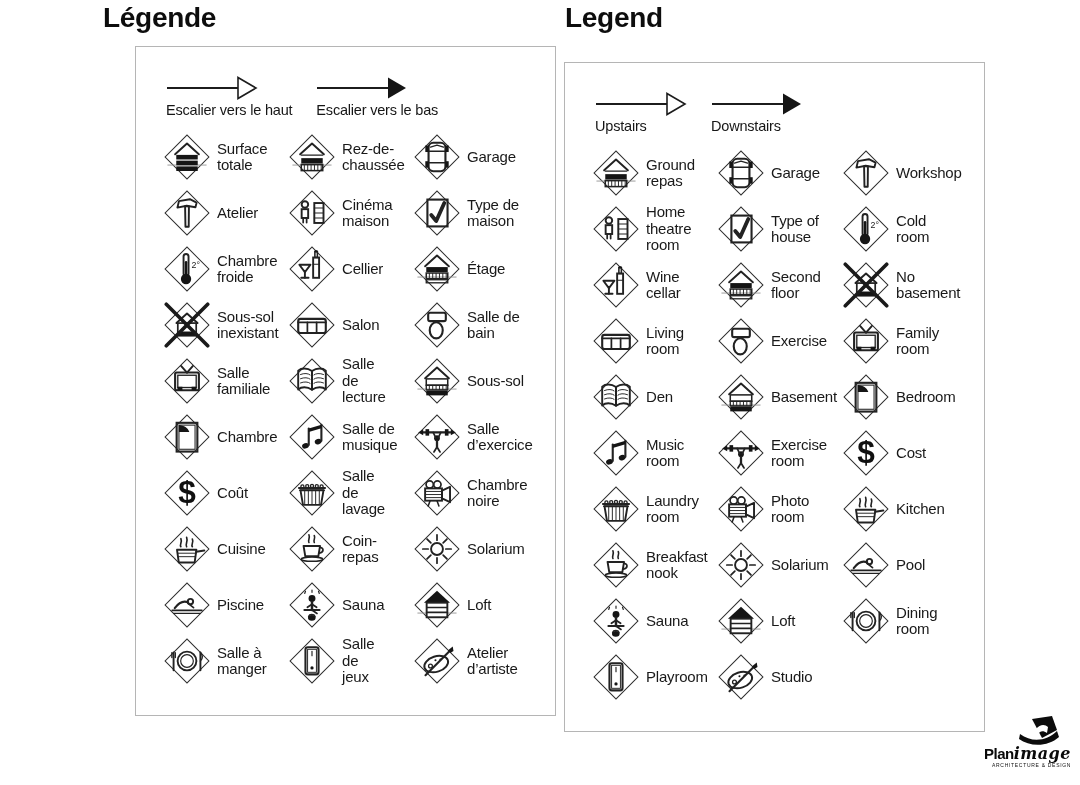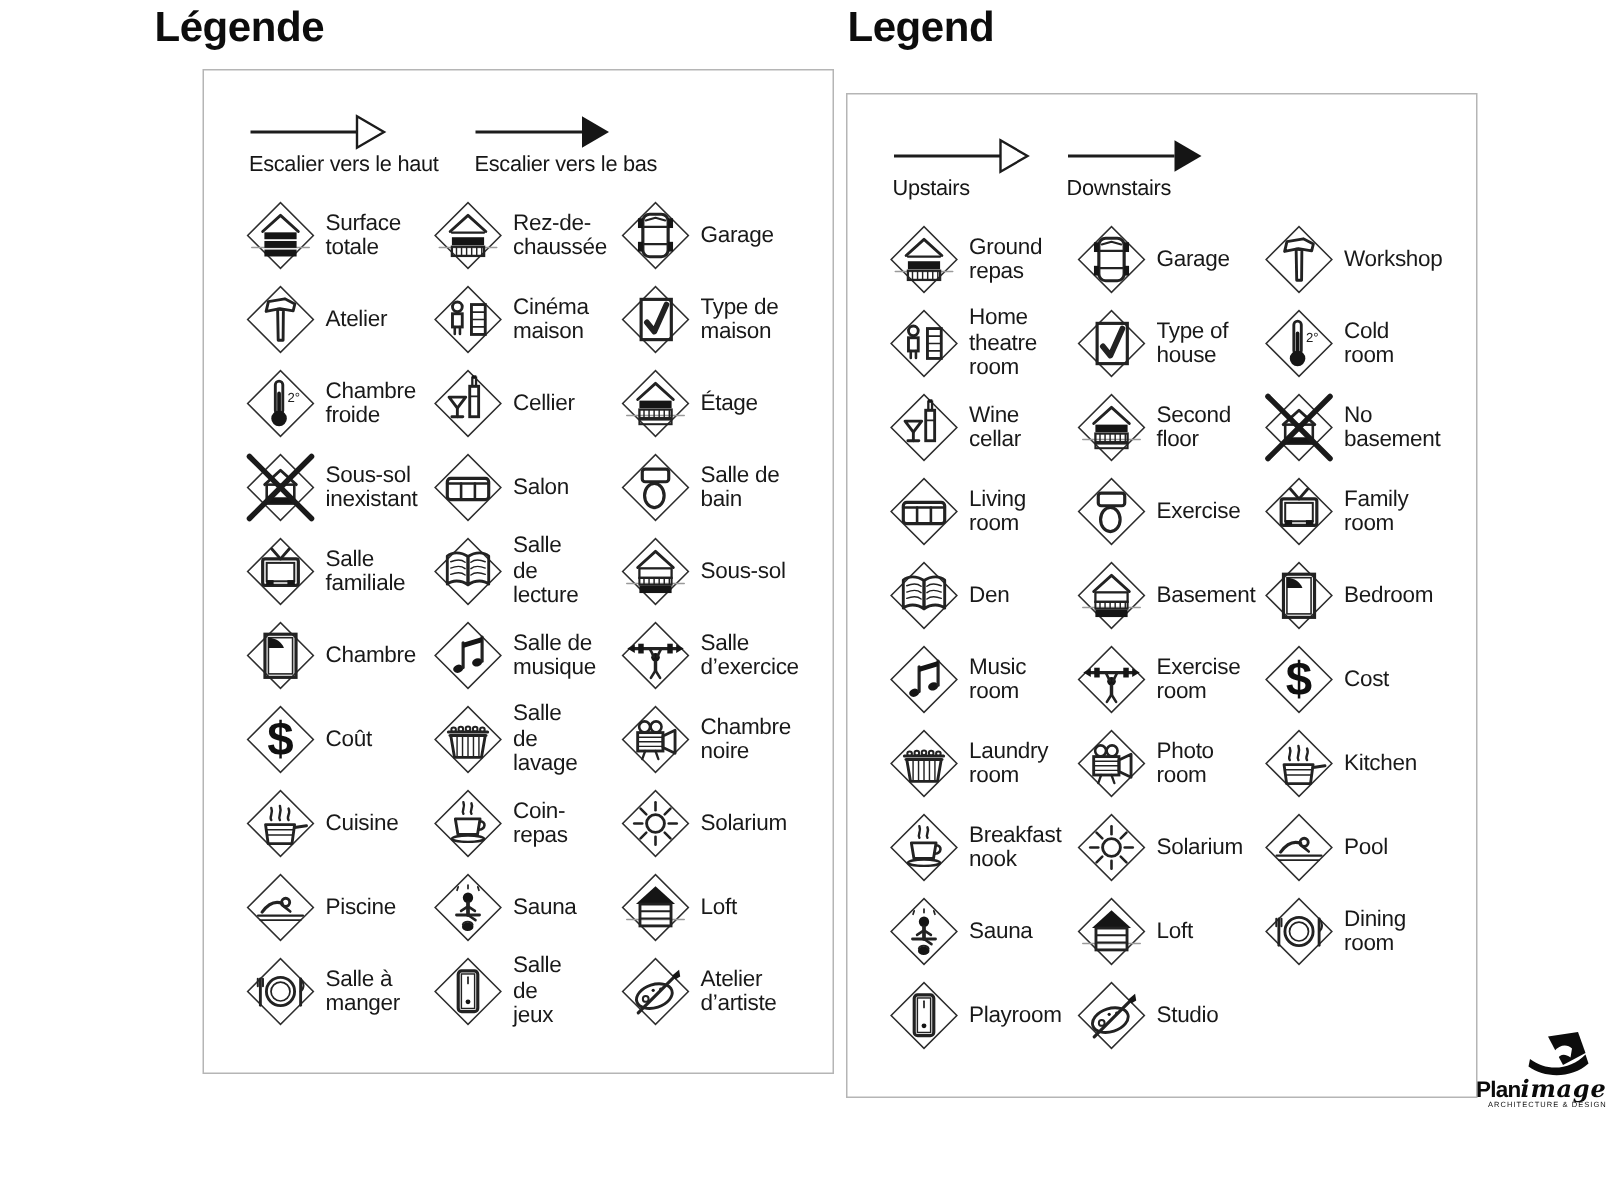--- a/index.html
+++ b/index.html
@@ -15,21 +15,21 @@
   .arrow-group{display:flex;flex-direction:column;align-items:flex-start;}
   .arrow-label{font-size:14.5px;letter-spacing:-0.2px;margin-top:1px;white-space:nowrap;color:#161616;}
   .grid{position:absolute;left:4px;top:82px;display:grid;grid-template-columns:125px 125px 160px;grid-auto-rows:56px;}
   .cell{display:flex;align-items:center;padding-left:24px;}
   .diamond{position:relative;width:46px;height:46px;flex:0 0 46px;}
   .diamond::before{content:"";position:absolute;left:7px;top:7px;width:30px;height:30px;
                    border:1.4px solid #2d2d2d;transform:rotate(45deg);background:#fff;}
   .diamond svg{position:absolute;left:0;top:0;}
   .item-label{font-size:15px;line-height:16.5px;letter-spacing:-0.2px;margin-left:7px;
               white-space:pre-line;color:#191919;}
-  .logo{position:absolute;left:984px;top:688px;width:92px;height:54px;}
+  .logo{position:absolute;left:984px;top:716px;width:92px;height:54px;}
   .logo-mark{position:absolute;left:30px;top:0;}
   .logo-word{position:absolute;left:0;top:28px;white-space:nowrap;}
   .logo-plan{font-size:15px;font-weight:800;letter-spacing:-0.5px;color:#0a0a0a;}
   .logo-image{font-size:16px;font-style:italic;font-weight:bold;font-family:"DejaVu Serif",serif;
               letter-spacing:0.5px;color:#0a0a0a;}
   .logo-tagline{position:absolute;left:8px;top:46px;font-size:5px;letter-spacing:0.7px;color:#101010;}
 </style>
 </head>
 <body>
 

